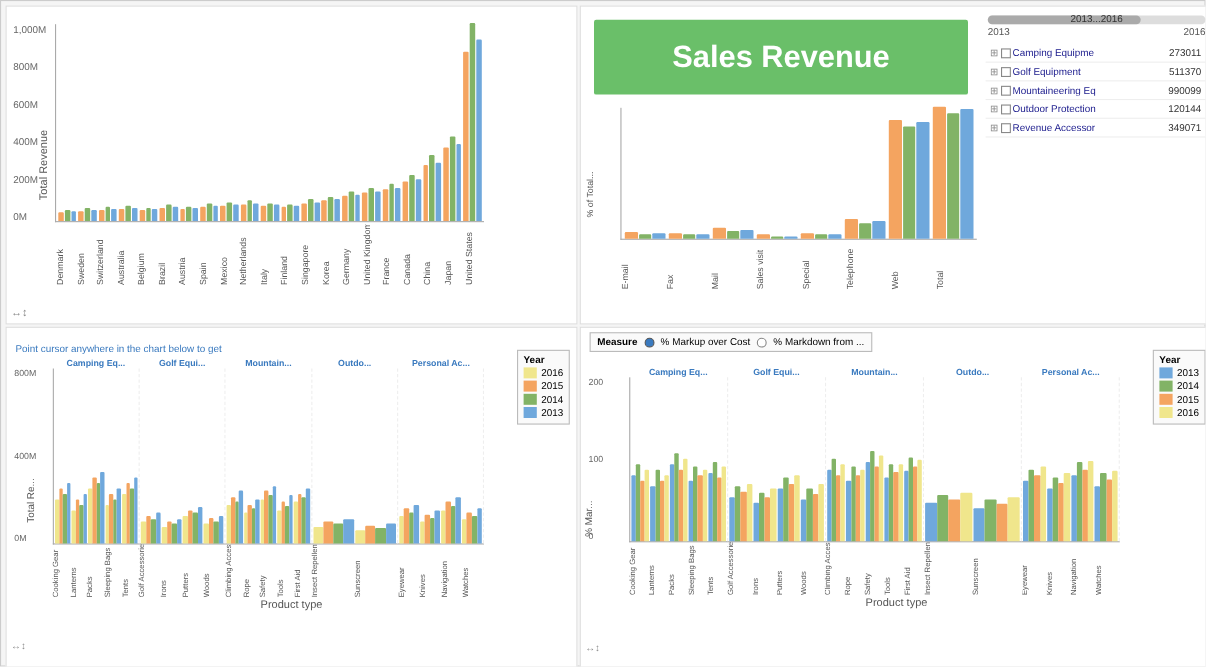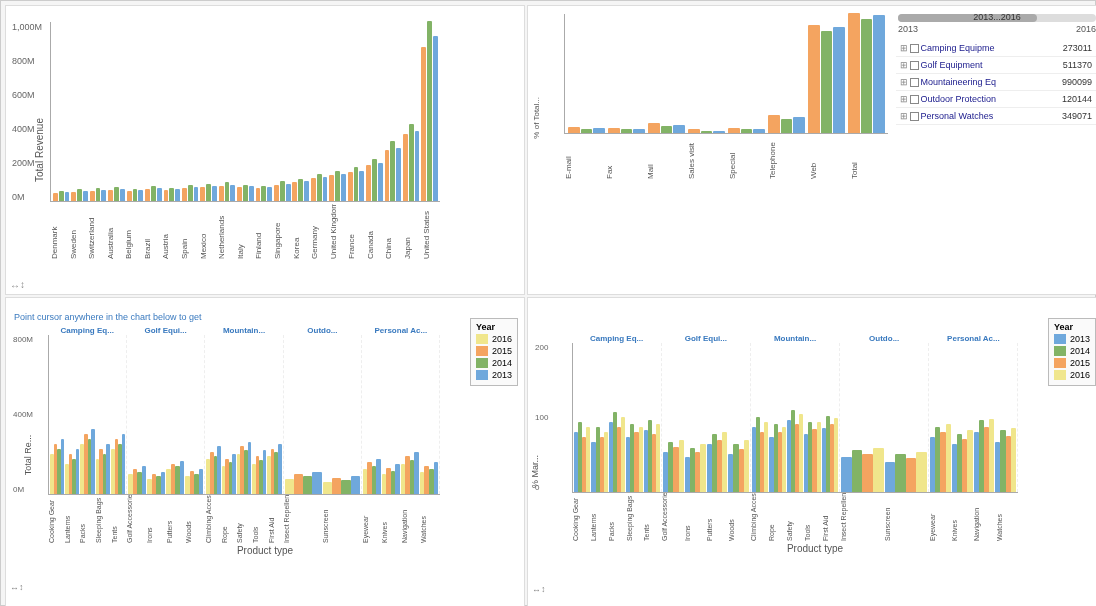--- a/index.html
+++ b/index.html
@@ -539,20 +539,21 @@
           <div class="x-label-country">United States</div>
         </div>
     </div>
     <span class="move-icon">↔↕</span>
   </div>
 
   <div class="panel panel-top-right">
     <div style="display:flex; flex-direction:row; height:100%;">
 
       <div style="flex:1; display:flex; flex-direction:column; padding:4px;">
+        <div class="sales-revenue-header">Sales Revenue</div>
 
         <div class="order-method-chart" style="margin-top:4px;">
           <span class="order-y-title">% of Total...</span>
           <div style="position:relative; margin-left:32px;">
             <div style="display:flex;align-items:flex-end;height:120px;border-left:1px solid #aaa;border-bottom:1px solid #aaa;gap:3px;padding:0 3px;" id="orderBars">
             <div style="flex: 1 1 0%; display: flex; align-items: flex-end; gap: 1px;">
                   <div class="bar gross" style="height: 6px; flex: 1 1 0%;"></div>
                   <div class="bar planned" style="height: 4px; flex: 1 1 0%;"></div>
                   <div class="bar revenue" style="height: 5px; flex: 1 1 0%;"></div>
                 </div>
@@ -640,21 +641,21 @@
           </div>
           <div class="product-table-row">
             <span class="expand-icon">⊞</span>
             <span class="cb-icon"></span>
             <span class="prod-name">Outdoor Protection</span>
             <span class="prod-qty">120144</span>
           </div>
           <div class="product-table-row">
             <span class="expand-icon">⊞</span>
             <span class="cb-icon"></span>
-            <span class="prod-name">Personal Watches</span>
+            <span class="prod-name">Revenue Accessor</span>
             <span class="prod-qty">349071</span>
           </div>
         </div>
       </div>
     </div>
   </div>
 
   <div class="panel chart-bottom-left">
     <span class="hint-text">Point cursor anywhere in the chart below to get</span>
     <span class="bottom-y-title-left">Total Re...</span>
@@ -855,20 +856,27 @@
           <div style="flex: 1 1 0%; writing-mode: vertical-rl; transform: rotate(180deg); font-size: 7px; color: rgb(85, 85, 85); height: 48px; text-align: left; white-space: nowrap; overflow: hidden;">Knives</div>
           <div style="flex: 1 1 0%; writing-mode: vertical-rl; transform: rotate(180deg); font-size: 7px; color: rgb(85, 85, 85); height: 48px; text-align: left; white-space: nowrap; overflow: hidden;">Navigation</div>
           <div style="flex: 1 1 0%; writing-mode: vertical-rl; transform: rotate(180deg); font-size: 7px; color: rgb(85, 85, 85); height: 48px; text-align: left; white-space: nowrap; overflow: hidden;">Watches</div>
         </div>
       </div>
     <div class="bottom-x-title">Product type</div>
     <span style="position:absolute;left:4px;bottom:20px;font-size:9px;color:#888;">↔↕</span>
   </div>
 
   <div class="panel chart-bottom-right">
+    <div class="measure-box">
+      <span style="font-weight:bold;">Measure</span>
+      <span class="radio-selected"></span>
+      <span>% Markup over Cost</span>
+      <span class="radio-unselected"></span>
+      <span>% Markdown from ...</span>
+    </div>
 
     <div class="markup-year-legend">
       <div style="font-size:9px;font-weight:bold;margin-bottom:2px;">Year</div>
       <div class="legend-item">
         <span class="legend-color" style="background:#6fa8dc;"></span>
         <span>2013</span>
       </div>
       <div class="legend-item">
         <span class="legend-color" style="background:#82b366;"></span>
         <span>2014</span>

